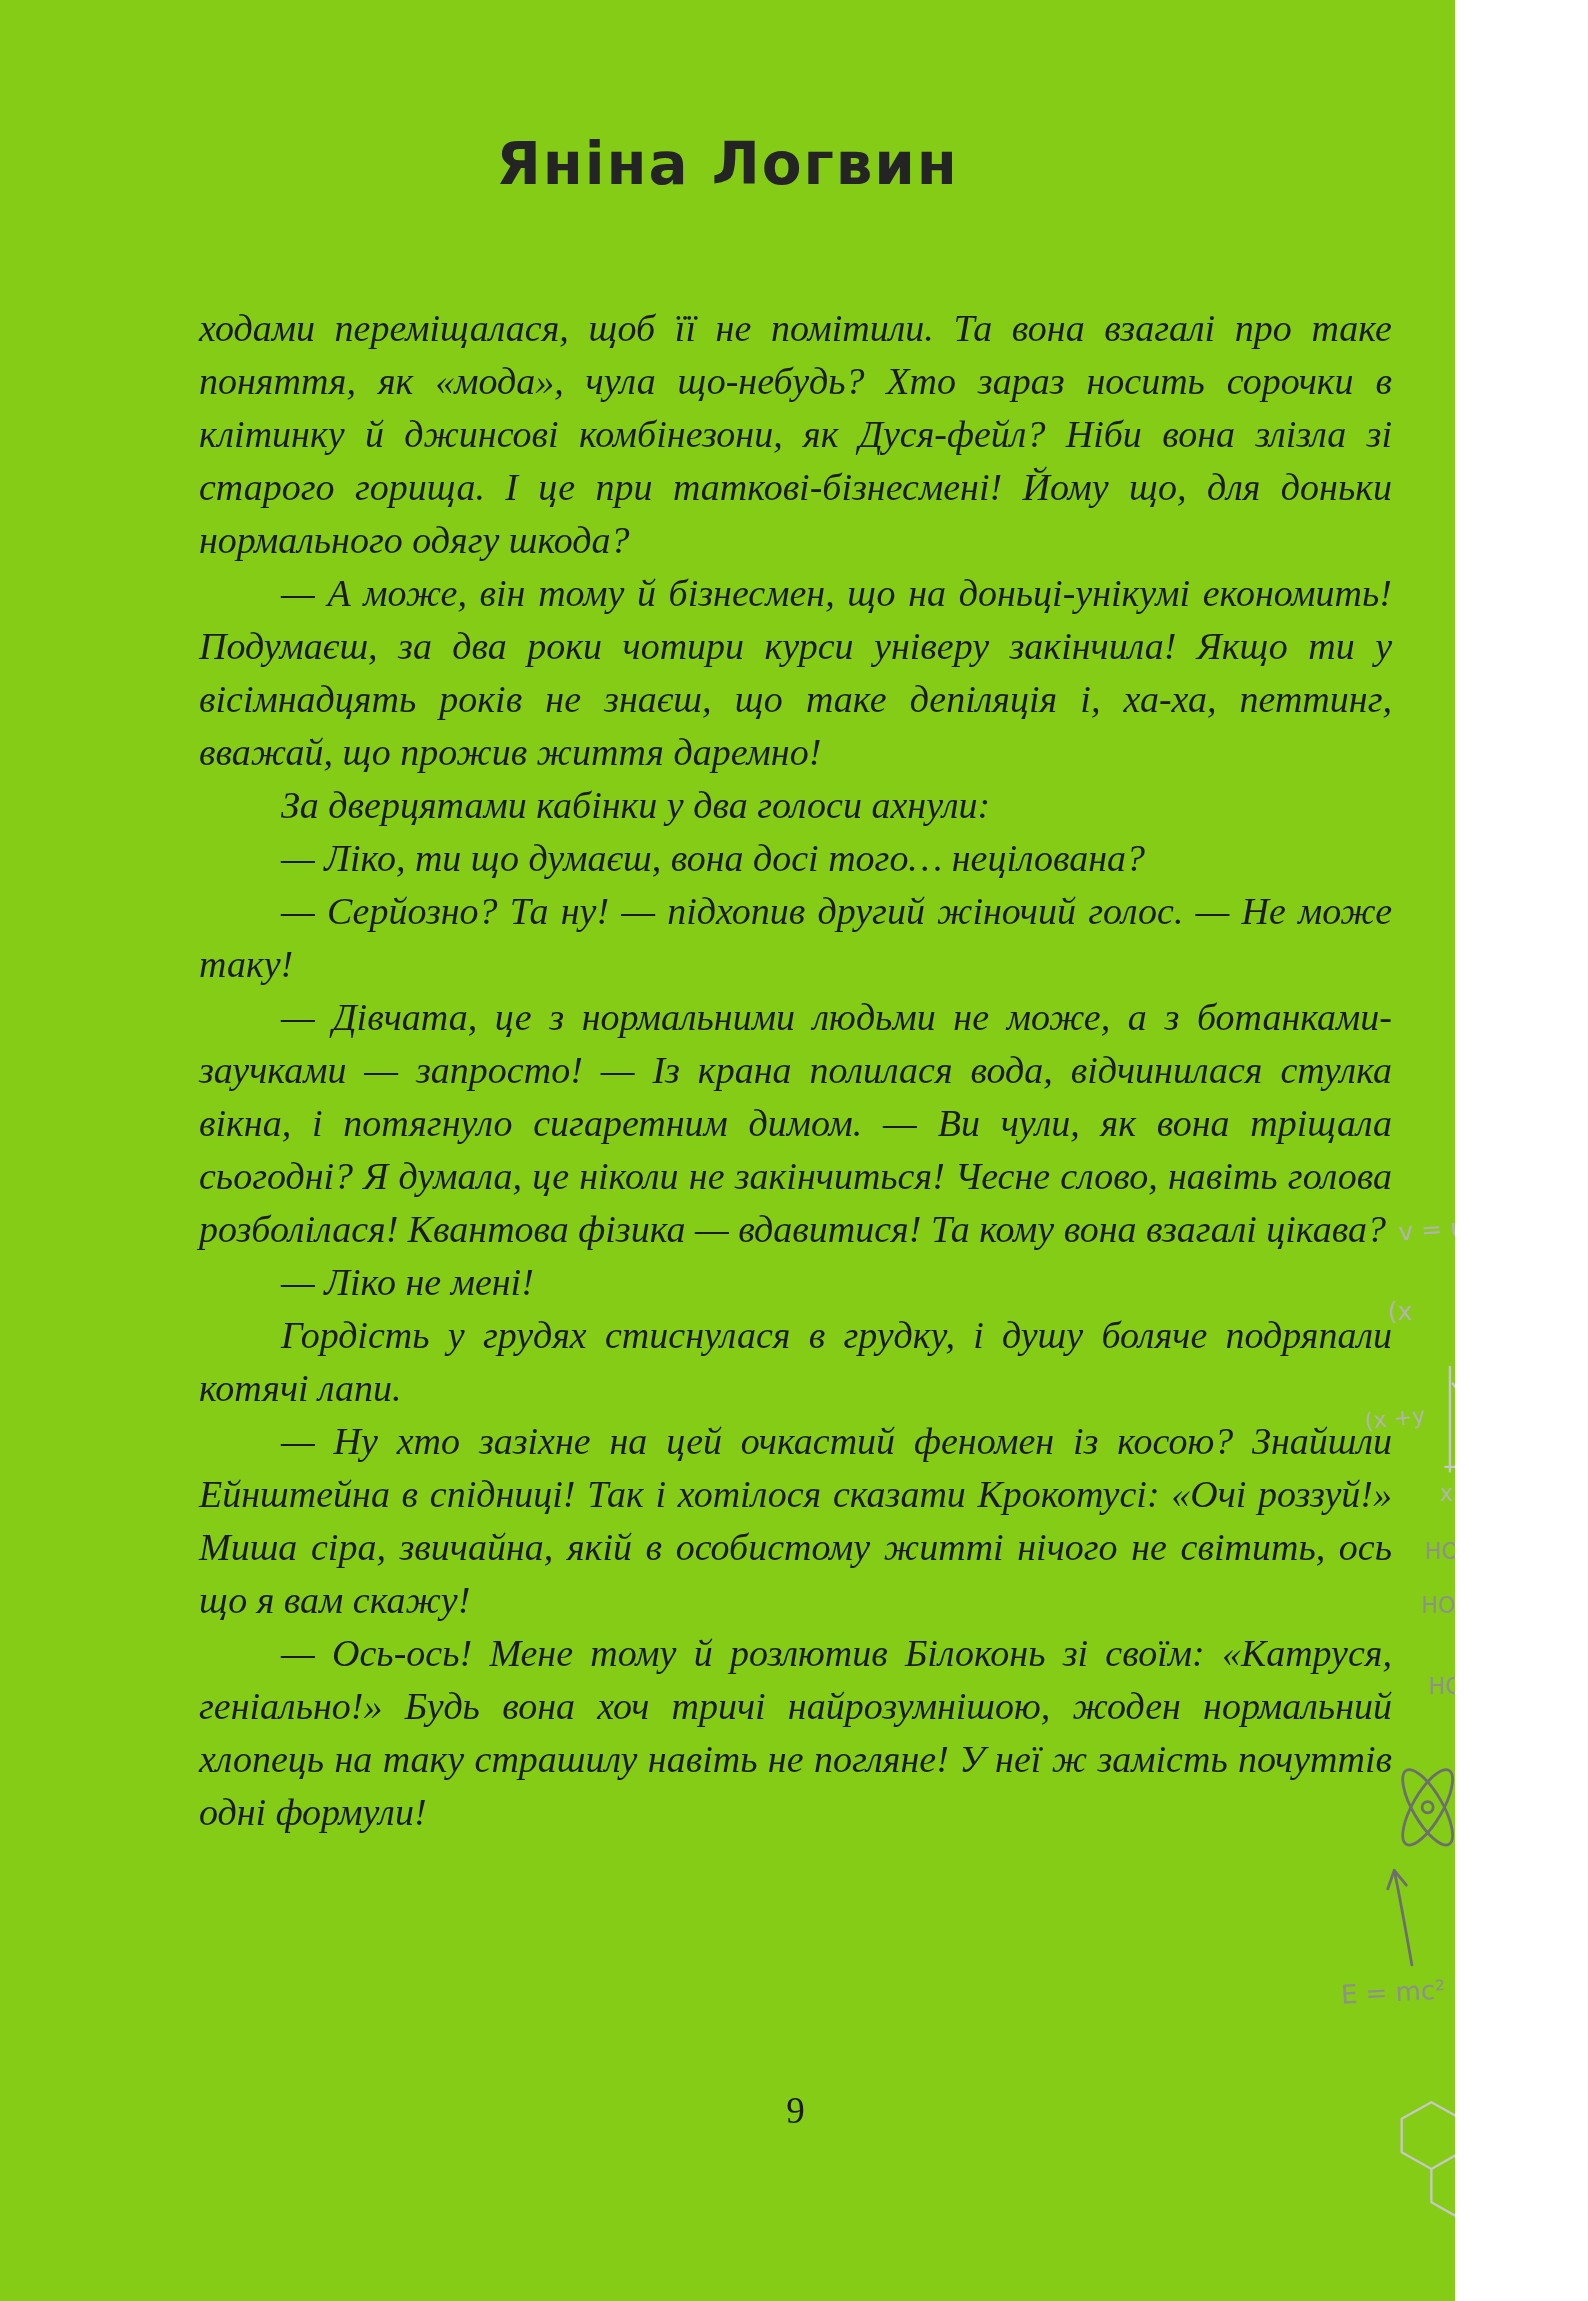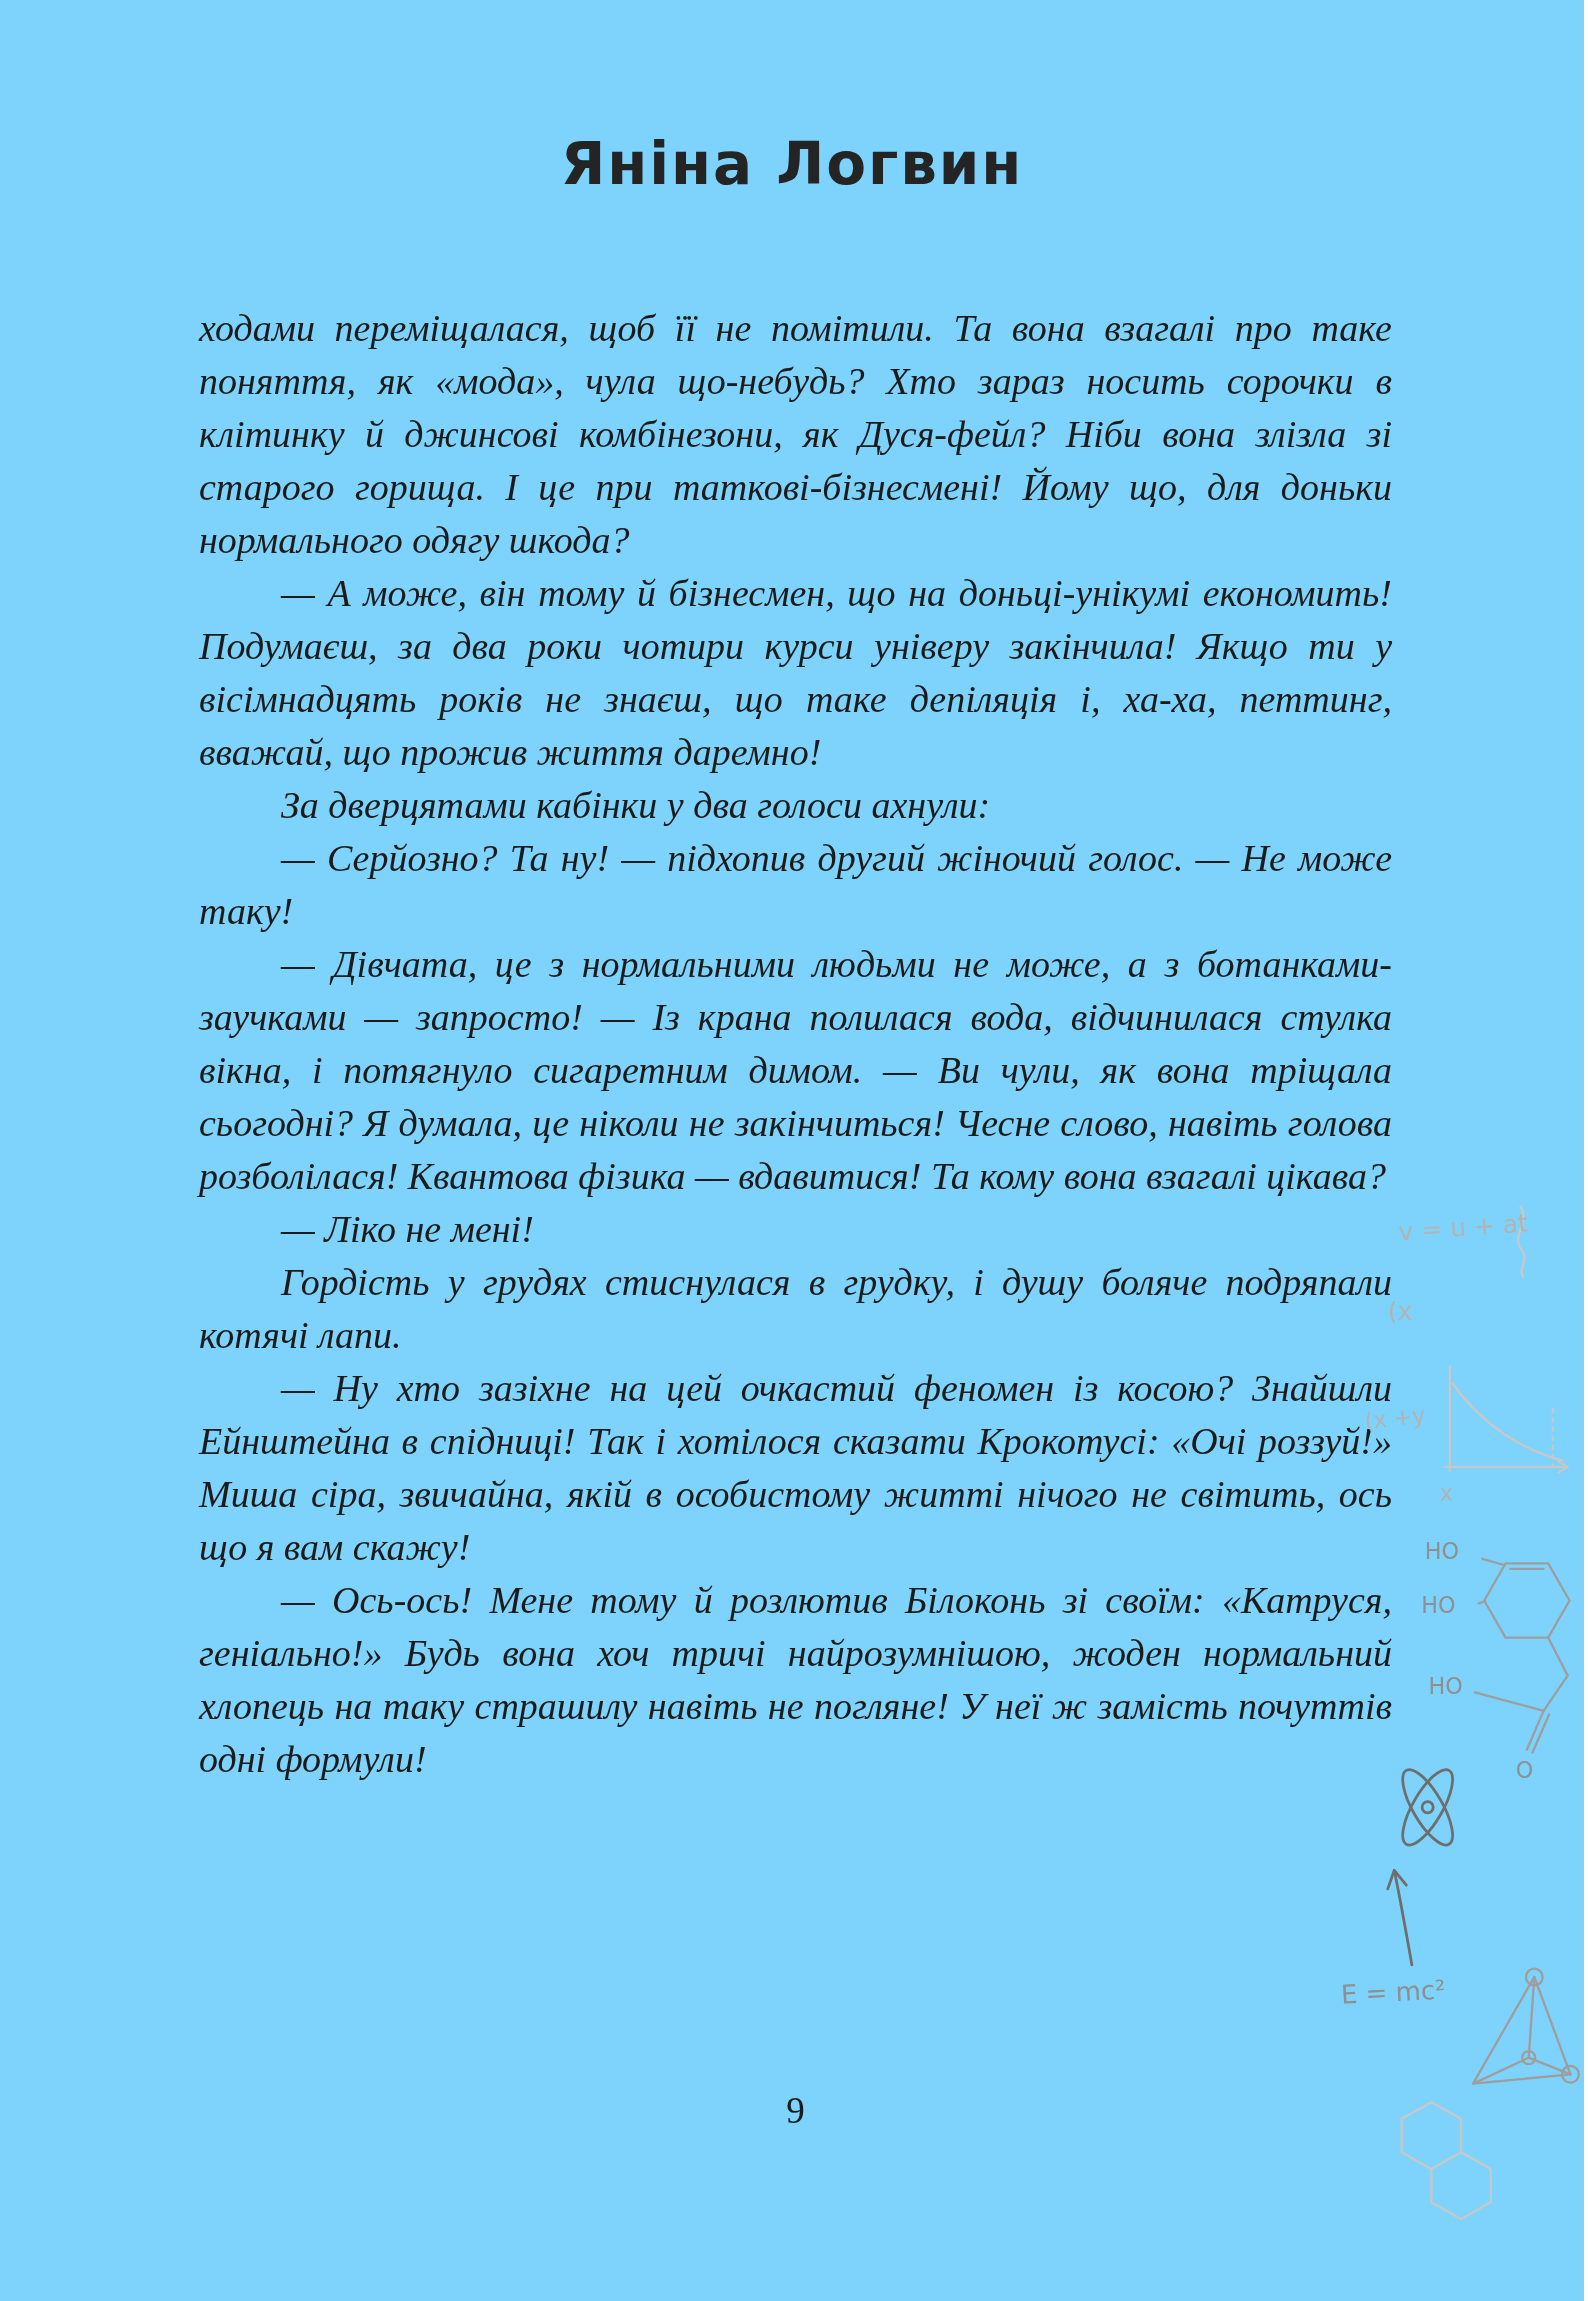--- a/index.html
+++ b/index.html
@@ -1,20 +1,20 @@
 <!DOCTYPE html>
 <html lang="uk" style="font-size:15px"><head>
 <meta charset="utf-8">
 <style>
   html,body{margin:0;padding:0;background:#ffffff;}
   .page{
     position:relative;
-    width:1584px;
+    width:1455px;
     height:2301px;
-    background:#7dd3fc;
+    background:#84cc16;
     overflow:hidden;
     font-family:"Liberation Serif", serif;
     color:#1b1b1b;
   }
   .author{
     position:absolute;
     top:130px;
     left:0;
     width:100%;
     margin:0;
@@ -69,20 +69,21 @@
 <body>
 
 <div class="page">
 
   <h1 class="author">Яніна Логвин</h1>
 
   <main class="text-block">
     <p class="para no-indent">ходами переміщалася, щоб її не помітили. Та вона взагалі про таке поняття, як «мода», чула що-небудь? Хто зараз носить сорочки в клітинку й джинсові комбінезони, як Дуся-фейл? Ніби вона злізла зі старого горища. І це при таткові-бізнесмені! Йому що, для доньки нормального одягу шкода?</p>
     <p class="para">— А може, він тому й бізнесмен, що на доньці-унікумі економить! Подумаєш, за два роки чотири курси універу закінчила! Якщо ти у вісімнадцять років не знаєш, що таке депіляція і, ха-ха, петтинг, вважай, що прожив життя даремно!</p>
     <p class="para">За дверцятами кабінки у два голоси ахнули:</p>
+    <p class="para">— Ліко, ти що думаєш, вона досі того… нецілована?</p>
     <p class="para">— Серйозно? Та ну! — підхопив другий жіночий голос. — Не може таку!</p>
     <p class="para">— Дівчата, це з нормальними людьми не може, а з ботанками-заучками — запросто! — Із крана полилася вода, відчинилася стулка вікна, і потягнуло сигаретним димом. — Ви чули, як вона тріщала сьогодні? Я думала, це ніколи не закінчиться! Чесне слово, навіть голова розболілася! Квантова фізика — вдавитися! Та кому вона взагалі цікава?</p>
     <p class="para">— Ліко не мені!</p>
     <p class="para">Гордість у грудях стиснулася в грудку, і душу боляче подряпали котячі лапи.</p>
     <p class="para">— Ну хто зазіхне на цей очкастий феномен із косою? Знайшли Ейнштейна в спідниці! Так і хотілося сказати Крокотусі: «Очі роззуй!» Миша сіра, звичайна, якій в особистому житті нічого не світить, ось що я вам скажу!</p>
     <p class="para">— Ось-ось! Мене тому й розлютив Білоконь зі своїм: «Катруся, геніально!» Будь вона хоч тричі найрозумнішою, жоден нормальний хлопець на таку страшилу навіть не погляне! У неї ж замість почуттів одні формули!</p>
   </main>
 
   <div class="page-number">9</div>
 

